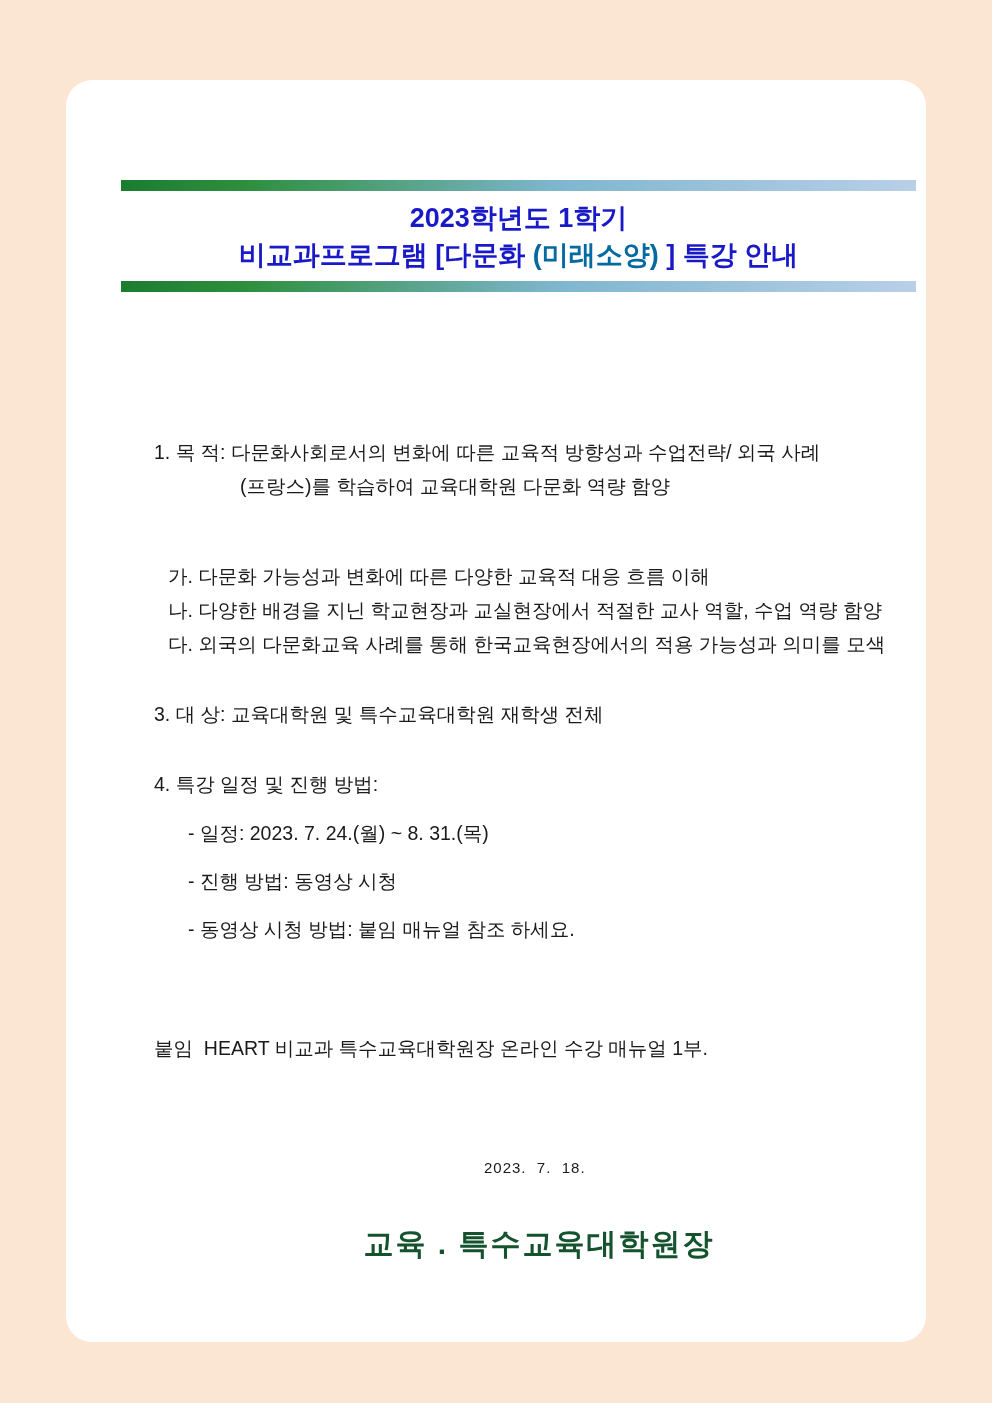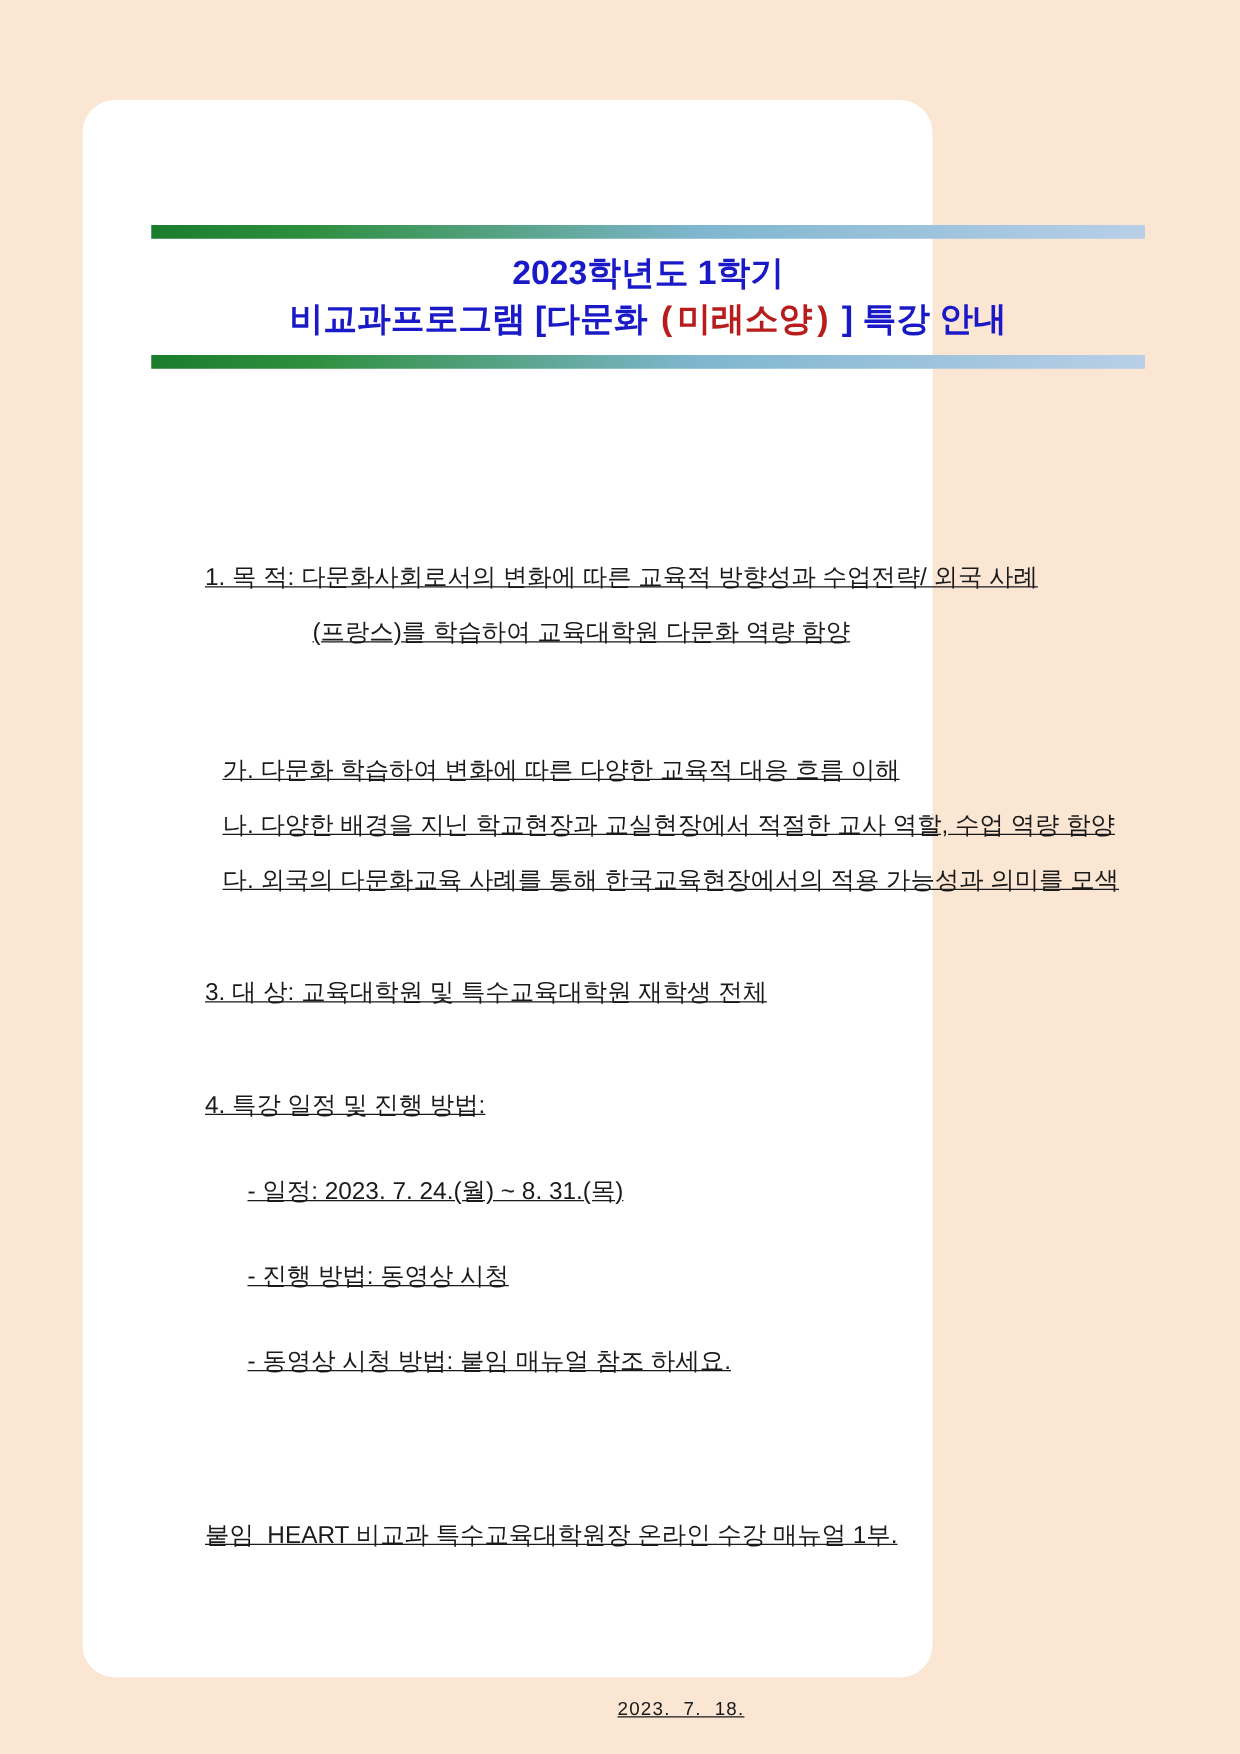--- a/index.html
+++ b/index.html
@@ -10,21 +10,21 @@
     width: 992px;
     height: 1403px;
     background: #fbe6d4;
     font-family: "Liberation Sans", sans-serif;
     overflow: hidden;
   }
   .page {
     position: absolute;
     left: 66px;
     top: 80px;
-    width: 680px;
+    width: 860px;
     height: 1262px;
     background: #ffffff;
     border-radius: 26px;
     box-sizing: border-box;
   }
   .header-block {
     position: absolute;
     left: 55px;
     top: 100px;
     width: 795px;
@@ -48,37 +48,35 @@
     line-height: 1.25;
   }
   .title-line2 {
     color: #1919c8;
     font-size: 27px;
     font-weight: bold;
     line-height: 1.3;
     margin-top: 2px;
   }
   .title-red {
-    color: #b91c1c;
-    font-family: Liberation Mono, monospace;
+    color: #0369a1;
   }
   .body-text {
     position: absolute;
     left: 88px;
     top: 355px;
     width: 830px;
     color: #1a1a1a;
     font-size: 19.5px;
     line-height: 1.0;
   }
   .line {
     white-space: pre;
-    margin: 10px;
+    margin: 0;
     padding: 0;
-    text-decoration: underline;
   }
   .gap-sm { height: 16px; }
   .gap-md { height: 36px; }
   .gap-lg { height: 56px; }
   .gap-xl { height: 86px; }
   .indent1 { padding-left: 86px; }
   .indent2 { padding-left: 14px; }
   .indent3 { padding-left: 34px; }
   .row { height: 34px; line-height: 34px; }
   .row-tight { height: 32px; line-height: 32px; }
@@ -112,21 +110,21 @@
     <div class="bar bar-bottom"></div>
   </div>
 
   <div class="body-text">
 
     <div class="line row">1. 목 적: 다문화사회로서의 변화에 따른 교육적 방향성과 수업전략/ 외국 사례</div>
     <div class="line row indent1">(프랑스)를 학습하여 교육대학원 다문화 역량 함양</div>
 
     <div class="gap-lg"></div>
 
-    <div class="line row indent2">가. 다문화 학습하여 변화에 따른 다양한 교육적 대응 흐름 이해</div>
+    <div class="line row indent2">가. 다문화 가능성과 변화에 따른 다양한 교육적 대응 흐름 이해</div>
     <div class="line row indent2">나. 다양한 배경을 지닌 학교현장과 교실현장에서 적절한 교사 역할, 수업 역량 함양</div>
     <div class="line row indent2">다. 외국의 다문화교육 사례를 통해 한국교육현장에서의 적용 가능성과 의미를 모색</div>
 
     <div class="gap-md"></div>
 
     <div class="line row">3. 대 상: 교육대학원 및 특수교육대학원 재학생 전체</div>
 
     <div class="gap-md"></div>
 
     <div class="line row">4. 특강 일정 및 진행 방법:</div>

